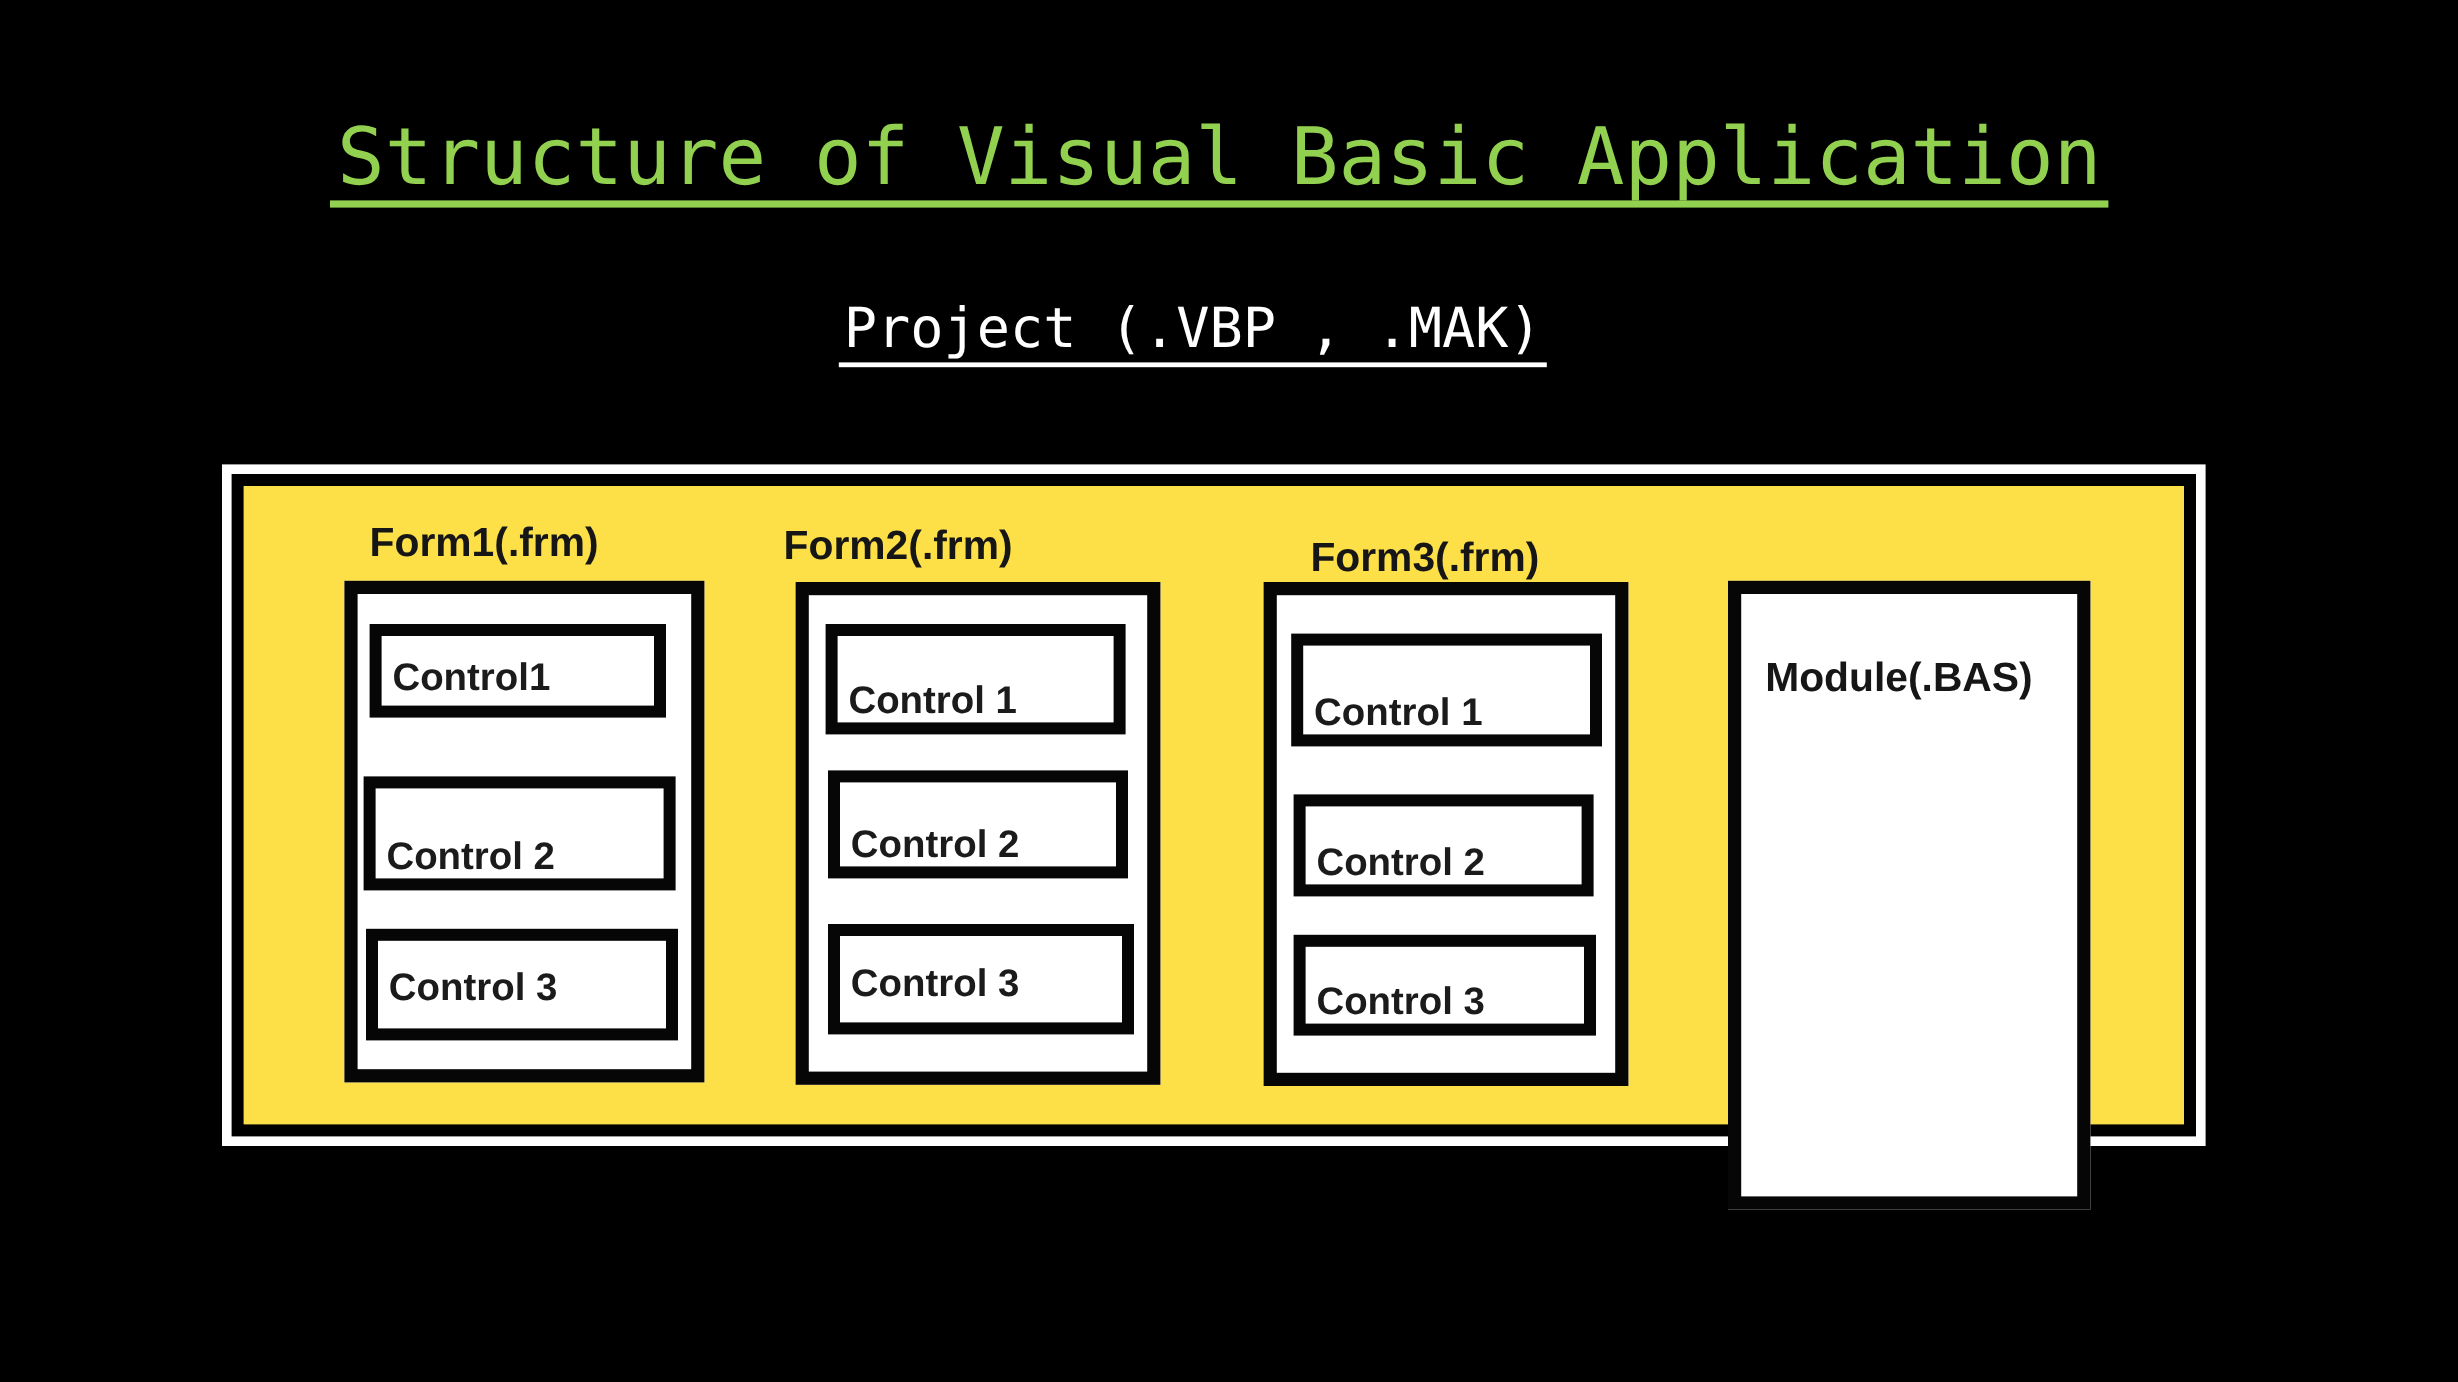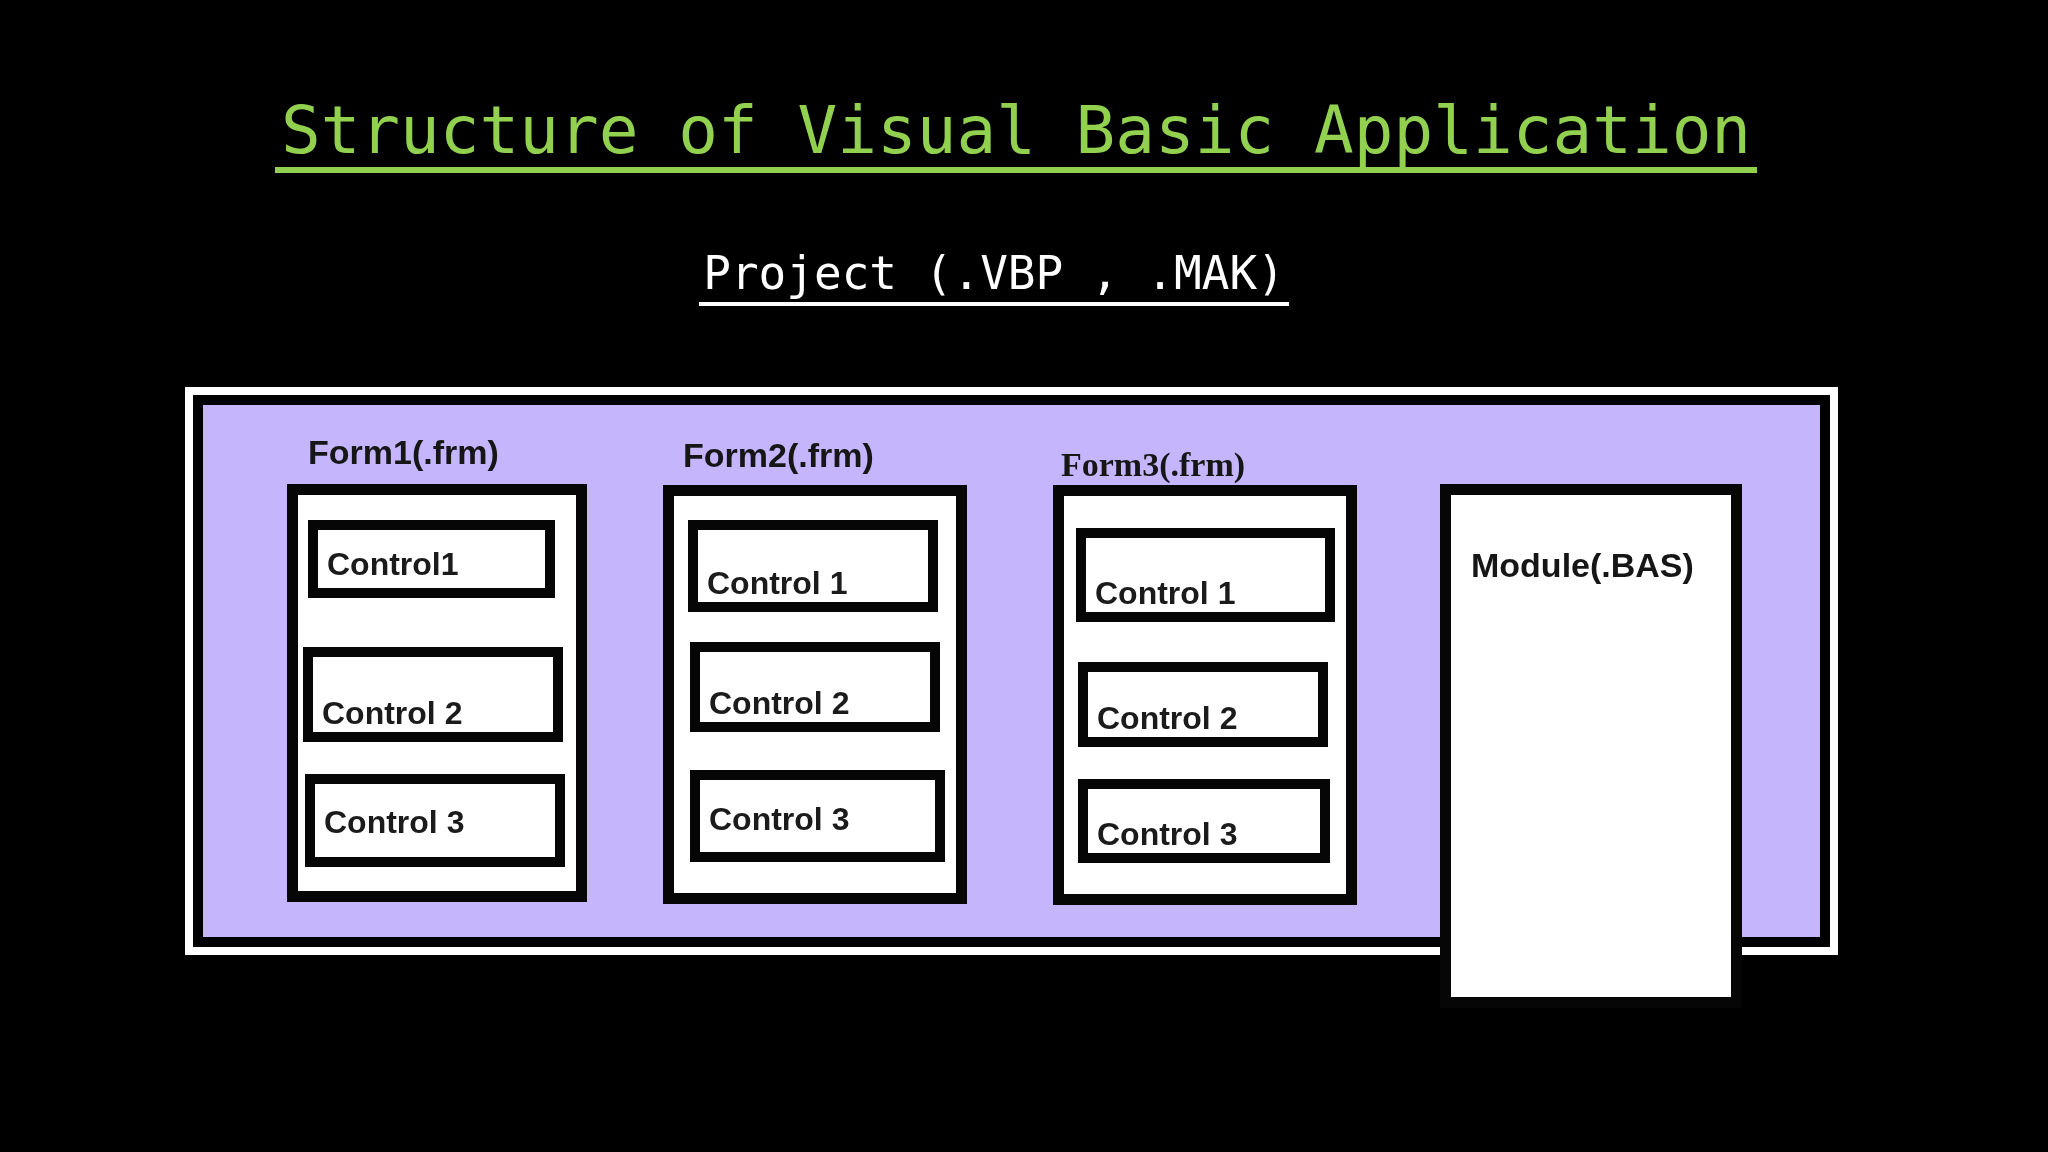--- a/index.html
+++ b/index.html
@@ -38,32 +38,32 @@
   
   .outer-frame {
     position:absolute; left:185px; top:387px;
     width:1653px; height:568px;
     box-sizing:border-box;
     border:8px solid #FFFFFF;
     background:#000000;
   }
   .inner-panel {
     position:absolute; left:10px; top:10px; right:10px; bottom:10px;
-    background:#c4b5fd;
+    background:#fde047;
   }
 
   
   .form-label {
     position:absolute;
     font-size:34px; font-weight:600; color:#161616;
     white-space:nowrap;
   }
   #form1-label  { left:105px;  top:28px; }
-  #form2-label  { left:480px;  top:31px; }
-  #form3-label  { left:858px;  top:41px;font-family:Liberation Serif, serif; }
+  #form2-label  { left:450px;  top:31px; }
+  #form3-label  { left:889px;  top:41px; }
 
   .form-box {
     position:absolute; box-sizing:border-box;
     border:11px solid #060606; background:#FFFFFF;
   }
   #form1-box  { left:84px;   top:79px; width:300px; height:418px; }
   #form2-box  { left:460px;  top:80px; width:304px; height:419px; }
   #form3-box  { left:850px;  top:80px; width:304px; height:420px; }
   #module-box { left:1237px; top:79px; width:302px; height:524px;text-align:right; }
 

